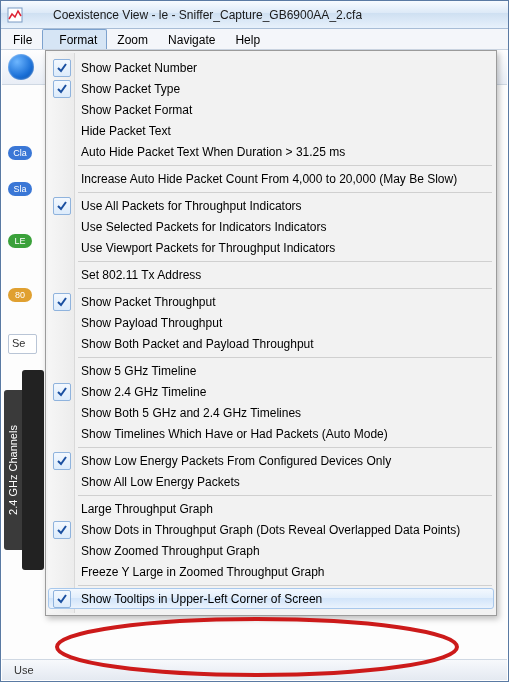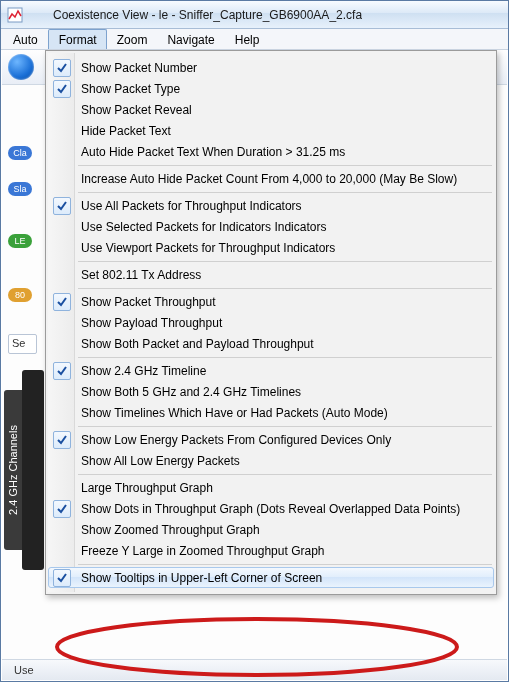--- a/index.html
+++ b/index.html
@@ -53,21 +53,21 @@
   .menubar .menu-item {
     padding: 2px 10px 0 10px;
     line-height: 18px;
     color: #000;
     cursor: default;
   }
   .menubar .menu-item.active {
     background: #d6e5f5;
     border: 1px solid #7da2ce;
     border-bottom: none;
-    padding: 1px 9px 0 10px;
+    padding: 1px 9px 0 16px;
     border-radius: 2px 2px 0 0;
   }
   .content-area {
     position: absolute;
     top: 49px;
     left: 1px;
     right: 1px;
     bottom: 1px;
     background: #fdfdfd;
     overflow: hidden;
@@ -218,21 +218,21 @@
 
   <div class="titlebar">
     <svg class="app-icon" viewBox="0 0 16 16">
       <rect x="1" y="1" width="14" height="14" fill="#fff" stroke="#7a9bc4"></rect>
       <polyline points="2,12 5,7 8,10 11,4 14,9" fill="none" stroke="#d23" stroke-width="1.5"></polyline>
     </svg>
     <span class="title-text">Coexistence View - le - Sniffer_Capture_GB6900AA_2.cfa</span>
   </div>
 
   <div class="menubar">
-    <div class="menu-item">Auto</div>
+    <div class="menu-item">File</div>
     <div class="menu-item active">Format</div>
     <div class="menu-item">Zoom</div>
     <div class="menu-item">Navigate</div>
     <div class="menu-item">Help</div>
   </div>
 
   <div class="content-area">
     <div class="bg-toolbar"></div>
     <div class="bg-round-icon"></div>
 
@@ -268,21 +268,21 @@
         </div>
         <div class="dd-item">
           <div class="dd-check">
             <svg width="12" height="12" viewBox="0 0 12 12">
               <polyline points="2,6 5,9 10,2" fill="none" stroke="#1a4fa0" stroke-width="2"></polyline>
             </svg>
           </div>
           <span class="dd-label">Show Packet Type</span>
         </div>
         <div class="dd-item">
-          <span class="dd-label">Show Packet Reveal</span>
+          <span class="dd-label">Show Packet Format</span>
         </div>
         <div class="dd-item">
           <span class="dd-label">Hide Packet Text</span>
         </div>
         <div class="dd-item">
           <span class="dd-label">Auto Hide Packet Text When Duration &gt; 31.25 ms</span>
         </div>
         <div class="dd-sep"></div>
         <div class="dd-item">
           <span class="dd-label">Increase Auto Hide Packet Count From 4,000 to 20,000 (May Be Slow)</span>
@@ -315,20 +315,23 @@
           </div>
           <span class="dd-label">Show Packet Throughput</span>
         </div>
         <div class="dd-item">
           <span class="dd-label">Show Payload Throughput</span>
         </div>
         <div class="dd-item">
           <span class="dd-label">Show Both Packet and Payload Throughput</span>
         </div>
         <div class="dd-sep"></div>
+        <div class="dd-item">
+          <span class="dd-label">Show 5 GHz Timeline</span>
+        </div>
         <div class="dd-item">
           <div class="dd-check">
             <svg width="12" height="12" viewBox="0 0 12 12">
               <polyline points="2,6 5,9 10,2" fill="none" stroke="#1a4fa0" stroke-width="2"></polyline>
             </svg>
           </div>
           <span class="dd-label">Show 2.4 GHz Timeline</span>
         </div>
         <div class="dd-item">
           <span class="dd-label">Show Both 5 GHz and 2.4 GHz Timelines</span>

